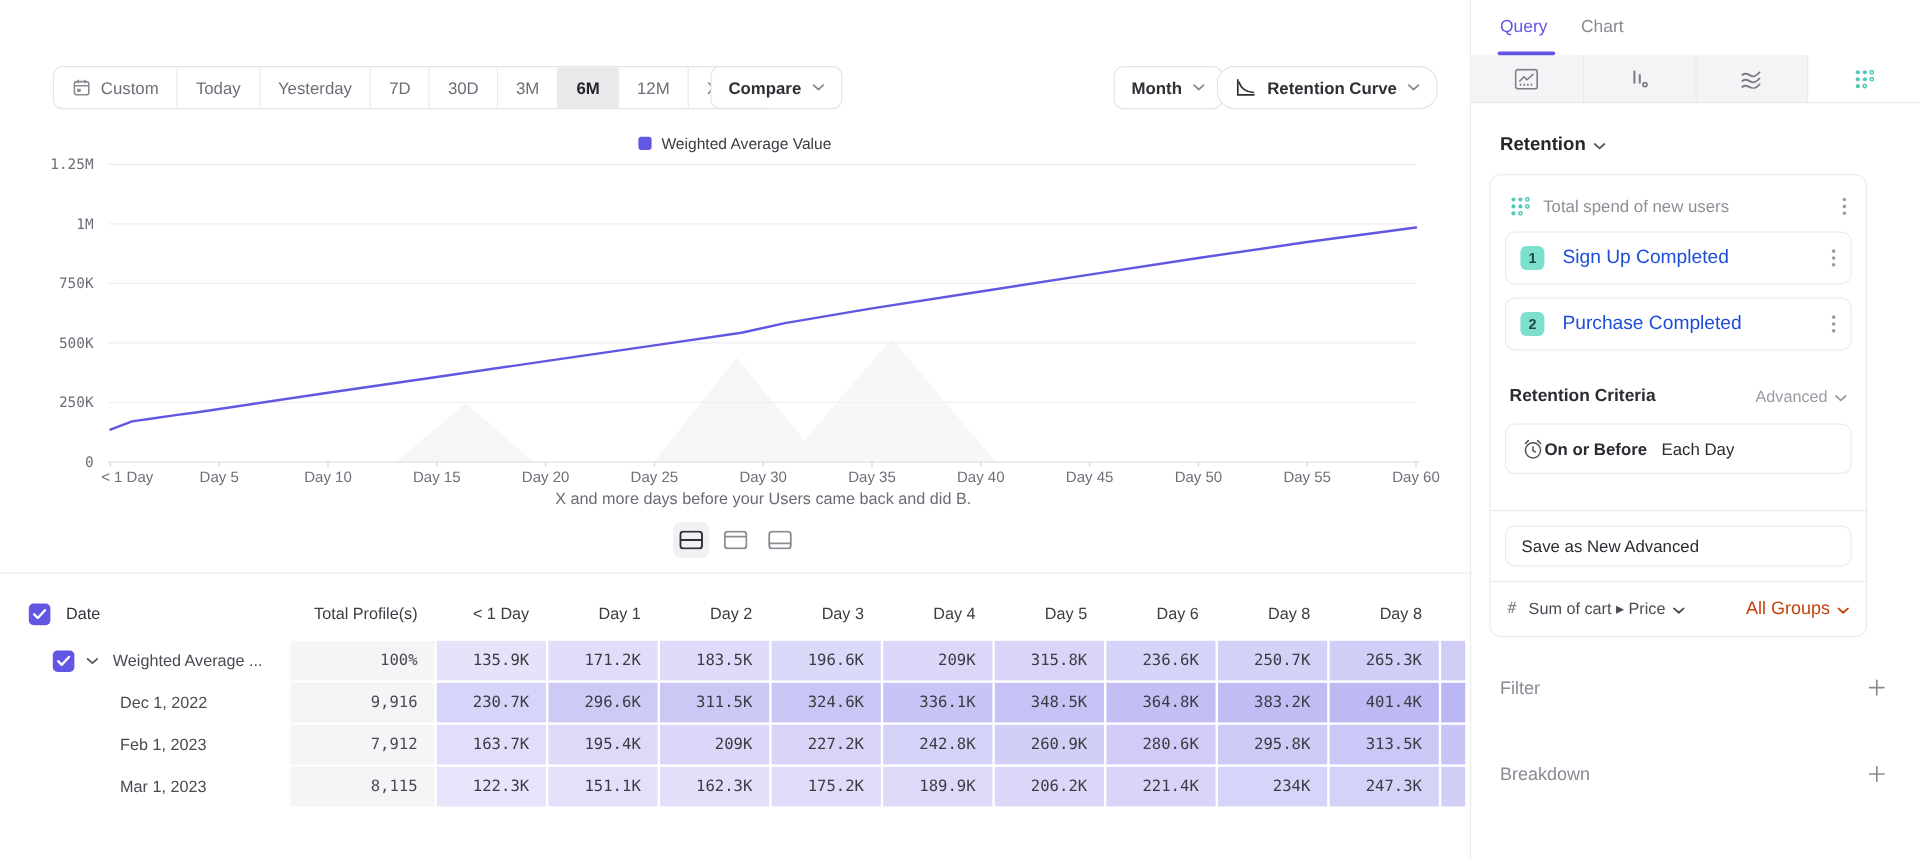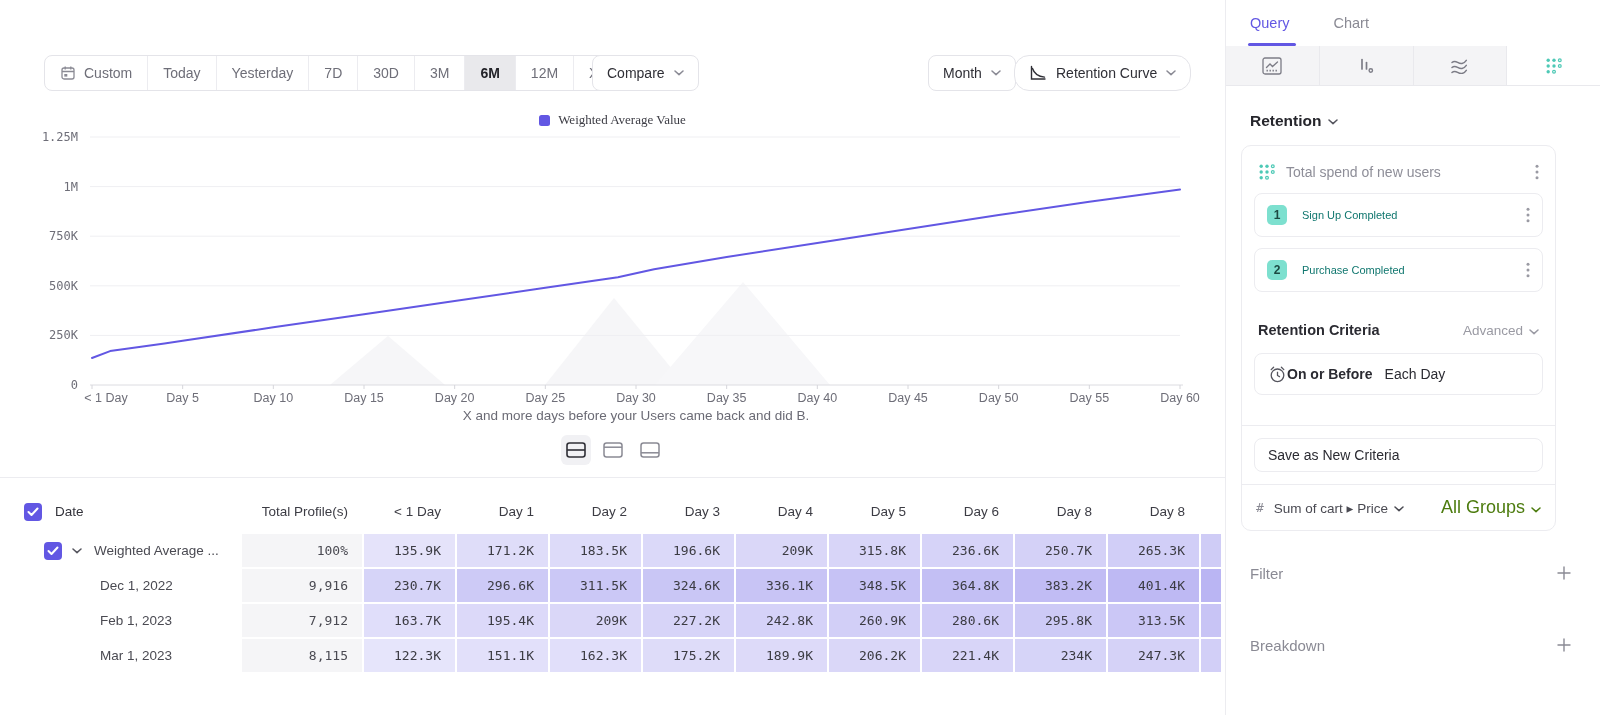--- a/index.html
+++ b/index.html
@@ -13,26 +13,26 @@
 
   
   .seg { position:absolute; left:44px; top:55px; height:36px; display:flex; align-items:stretch;
          border:1px solid #e4e4e9; border-radius:8px; background:#fff; overflow:hidden; }
   .seg-item { display:flex; align-items:center; gap:8px; padding:0 15px; font-size:14px;
               color:#6e6e78; border-right:1px solid #ececf0; cursor:pointer; white-space:nowrap; }
   .seg-item:last-child { border-right:none; }
   .seg-item.active { background:#e9e9ec; color:#232329; font-weight:700; }
   .btn { position:absolute; top:55px; height:36px; border:1px solid #e4e4e9; border-radius:8px;
          background:#fff; display:flex; align-items:center; gap:9px; padding:0 14px;
-         font-size:14px; color:#2f2f36; font-weight:400; cursor:pointer; white-space:nowrap; }
+         font-size:14px; color:#2f2f36; font-weight:700; cursor:pointer; white-space:nowrap; }
   .btn .chev { color:#8a8a94; display:flex; }
 
   
   .legend { position:absolute; left:0; top:112px; width:1225px; display:flex; justify-content:center;
-            align-items:center; gap:8px; font-size:13px; color:#3c3c44; font-weight:500;font-family:Liberation Serif, serif; }
+            align-items:center; gap:8px; font-size:13px; color:#3c3c44; font-weight:500; }
   .legend-swatch { width:11px; height:11px; border-radius:2.5px; }
   .chart-svg { position:absolute; left:0; top:122px; }
   .axis-caption { position:absolute; left:90px; top:408px; width:1092px; text-align:center;
                   font-size:13.5px; color:#6b6b75; }
 
   
   .layout-toggles { position:absolute; left:0; top:435px; width:1225px; display:flex;
                     justify-content:center; gap:7px; }
   .ltog { width:30px; height:30px; border-radius:6px; display:flex; align-items:center;
           justify-content:center; color:#8a8a94; cursor:pointer; }
@@ -56,21 +56,21 @@
   .h-day { width:91px; text-align:right; padding-right:14px; }
   .c-strip { width:20px; margin-right:0; }
   .checkbox { width:18px; height:18px; border-radius:4px; background:#6257e3; display:flex;
               align-items:center; justify-content:center; flex:none; cursor:pointer; }
   .row-label { color:#4a4a52; white-space:nowrap; overflow:hidden; }
   .expander { display:flex; color:#55555e; cursor:pointer; margin:0 0 0 10px; }
 
   
   .panel { position:absolute; left:1225px; top:0; width:375px; height:715px;
            border-left:1px solid #ececf0; background:#fff; }
-  .panel-tabs { display:flex; gap:44px; padding-left:24px; height:46px; align-items:center; }
+  .panel-tabs { display:flex; gap:28px; padding-left:24px; height:46px; align-items:center; }
   .ptab { font-size:14.5px; color:#8a8a94; font-weight:500; cursor:pointer; position:relative;
           height:100%; display:flex; align-items:center; }
   .ptab.active { color:#6257e3; }
   .ptab.active .underline { position:absolute; left:-2px; right:-6px; bottom:0; height:3px;
           border-radius:2px; background:#6257e3; }
   .view-tabs { display:flex; height:40px; border-bottom:1px solid #e9e9ed; }
   .view-tab { flex:1; display:flex; align-items:center; justify-content:center; background:#f4f4f6;
               border-right:1px solid #e9e9ed; cursor:pointer; }
   .view-tab:last-child { border-right:none; }
   .view-tab.active { background:#fff; }
@@ -79,37 +79,37 @@
   .report-head .chev { color:#55555e; display:flex; margin-top:2px; }
 
   .card { margin:15px 44px 0 15px; border:1px solid #ececf0; border-radius:10px; padding:12px; }
   .card-head { display:flex; align-items:center; gap:10px; padding:4px 2px 0 4px; }
   .card-title { flex:1; font-size:14px; color:#8e8e98; }
   .kebab { display:flex; cursor:pointer; padding:2px; }
   .step-row { border:1px solid #ececf0; border-radius:8px; height:44px; display:flex;
               align-items:center; gap:15px; padding:0 10px 0 12px; margin-top:11px; cursor:pointer; }
   .step-badge { width:20px; height:20px; border-radius:5px; display:flex; align-items:center;
                 justify-content:center; font-size:12px; font-weight:700; color:#1d4a42; flex:none; }
-  .step-label { flex:1; font-size:11px; font-weight:500; color:#0f766e; }
+  .step-label { flex:1; font-size:16px; font-weight:500; color:#1d4ed8; }
   .crit-head { display:flex; align-items:center; justify-content:space-between; margin:30px 4px 0 4px; }
   .crit-title { font-size:14.5px; font-weight:700; color:#2b2b32; }
   .crit-mode { font-size:13.5px; color:#9a9aa3; display:flex; align-items:center; gap:6px; cursor:pointer; }
   .timing-box { border:1px solid #ececf0; border-radius:8px; height:42px; display:flex;
                 align-items:center; padding:0 13px; margin-top:15px; }
   .timing-cond { font-size:14px; font-weight:600; color:#2b2b32; cursor:pointer; }
   .timing-freq { font-size:14px; color:#2b2b32; margin-left:12px; cursor:pointer; }
   .card-divider { border-top:1px solid #ececf0; margin:30px -12px 0; }
   .save-box { border:1px solid #ececf0; border-radius:8px; height:34px; display:flex;
               align-items:center; padding:0 13px; margin-top:12px; font-size:14px; font-weight:500;
               color:#2b2b32; cursor:pointer; }
   .measure-row { display:flex; align-items:center; gap:10px; margin:12px -12px -12px;
                  border-top:1px solid #ececf0; padding:0 14px; height:46px; }
   .measure-sym { font-size:13px; color:#8a8a94; font-family:"DejaVu Sans Mono",monospace; }
   .measure-label { font-size:13.5px; color:#4a4a52; display:flex; align-items:center; gap:6px; cursor:pointer; }
-  .measure-groups { margin-left:auto; font-size:18px; color:#4d7c0f; display:flex;
+  .measure-groups { margin-left:auto; font-size:15px; color:#c2410c; display:flex;
                     align-items:center; gap:6px; cursor:pointer; }
   .panel-row { display:flex; align-items:center; margin:0 28px 0 24px; color:#8a8a94; font-size:15px; }
   .panel-row .plus { margin-left:auto; display:flex; cursor:pointer; }
   .panel-row.filter { margin-top:27px; height:30px; }
   .panel-row.breakdown { margin-top:42px; height:30px; }
 </style>
 </head>
 <body>
 
 <div class="main">
@@ -503,21 +503,21 @@
             <path d="M9.5 6.8v3.7l2.4 1.4"></path>
             <path d="M3.2 4.6L5.6 2.2M15.8 4.6l-2.4-2.4" stroke-linecap="round"></path>
           </svg>
         </span>
       <span class="timing-cond">On or Before</span>
       <span class="timing-freq">Each Day</span>
     </div>
 
     <div class="card-divider"></div>
 
-    <div class="save-box">Save as New Criteria</div>
+    <div class="save-box">Save as New Advanced</div>
 
     <div class="measure-row">
       <span class="measure-sym">#</span>
       <span class="measure-label">
         <span>Sum of cart ▸ Price</span>
         <span class="chev" id="chev-measure"><svg width="10" height="6" viewBox="0 0 10 6" fill="none" stroke="currentColor" stroke-width="1.5" stroke-linecap="round" stroke-linejoin="round">
               <path d="M1 1l4 3.6L9 1"></path>
             </svg></span>
       </span>
       <span class="measure-groups">

